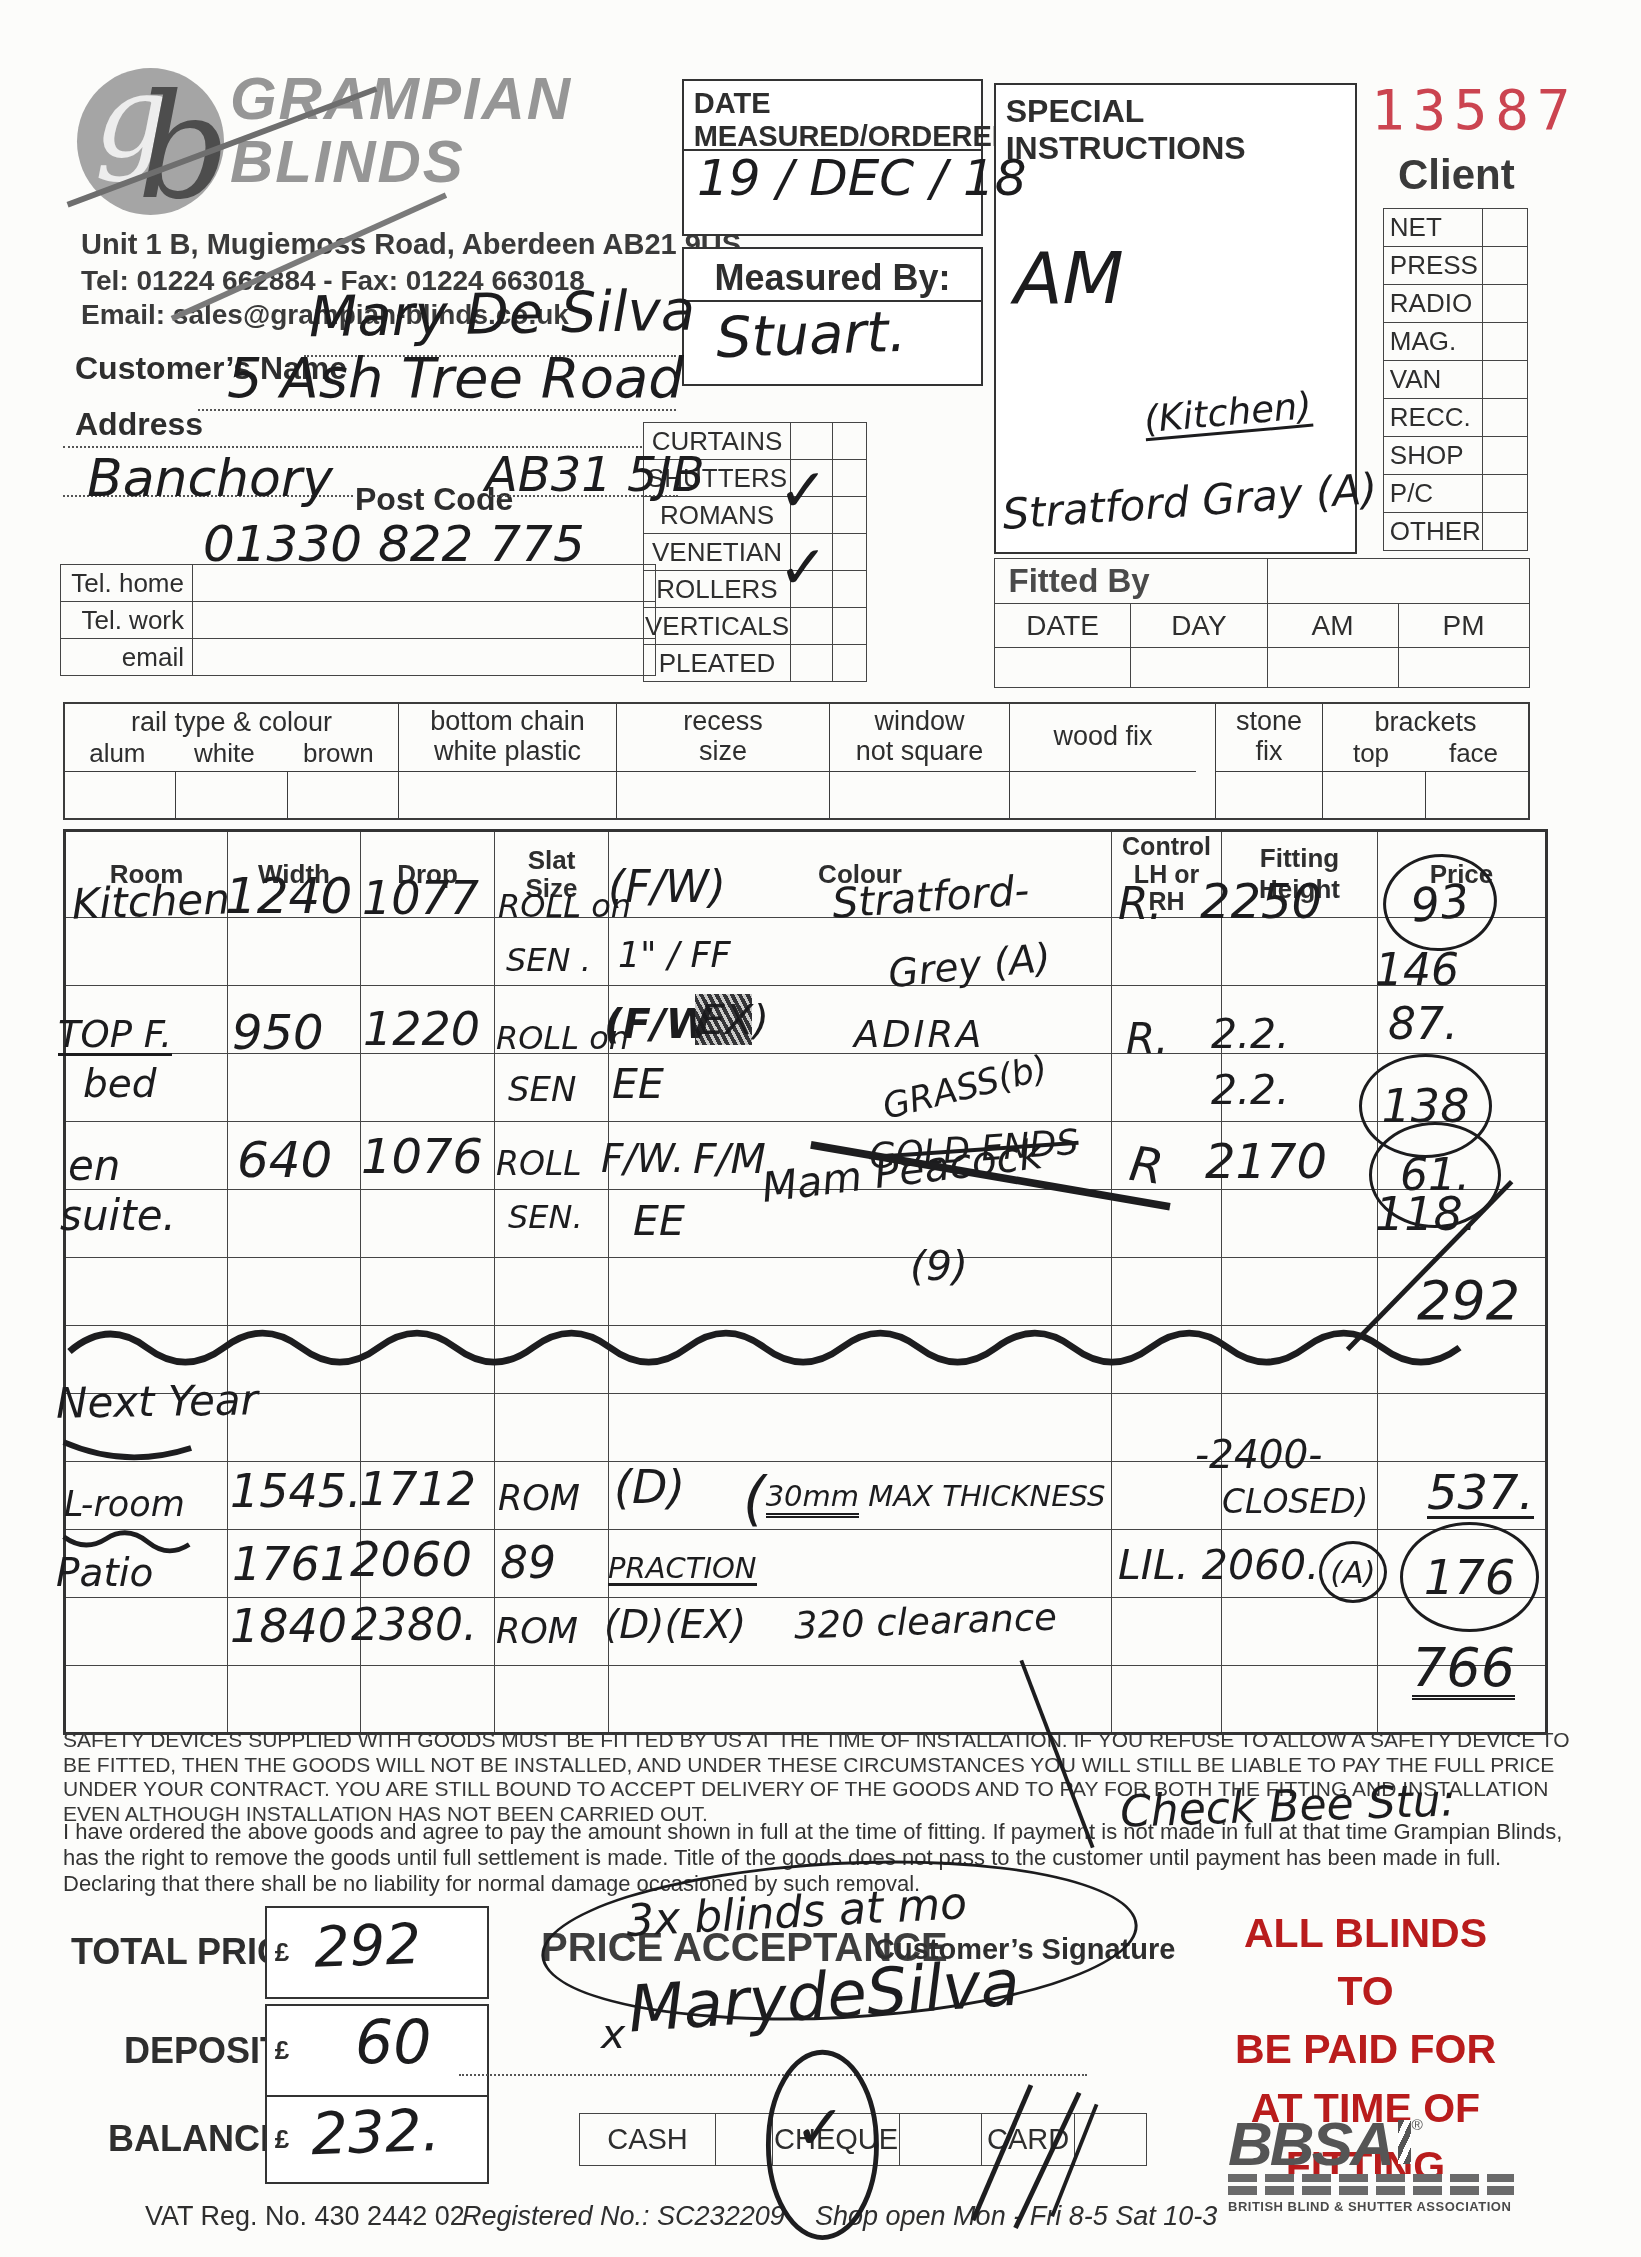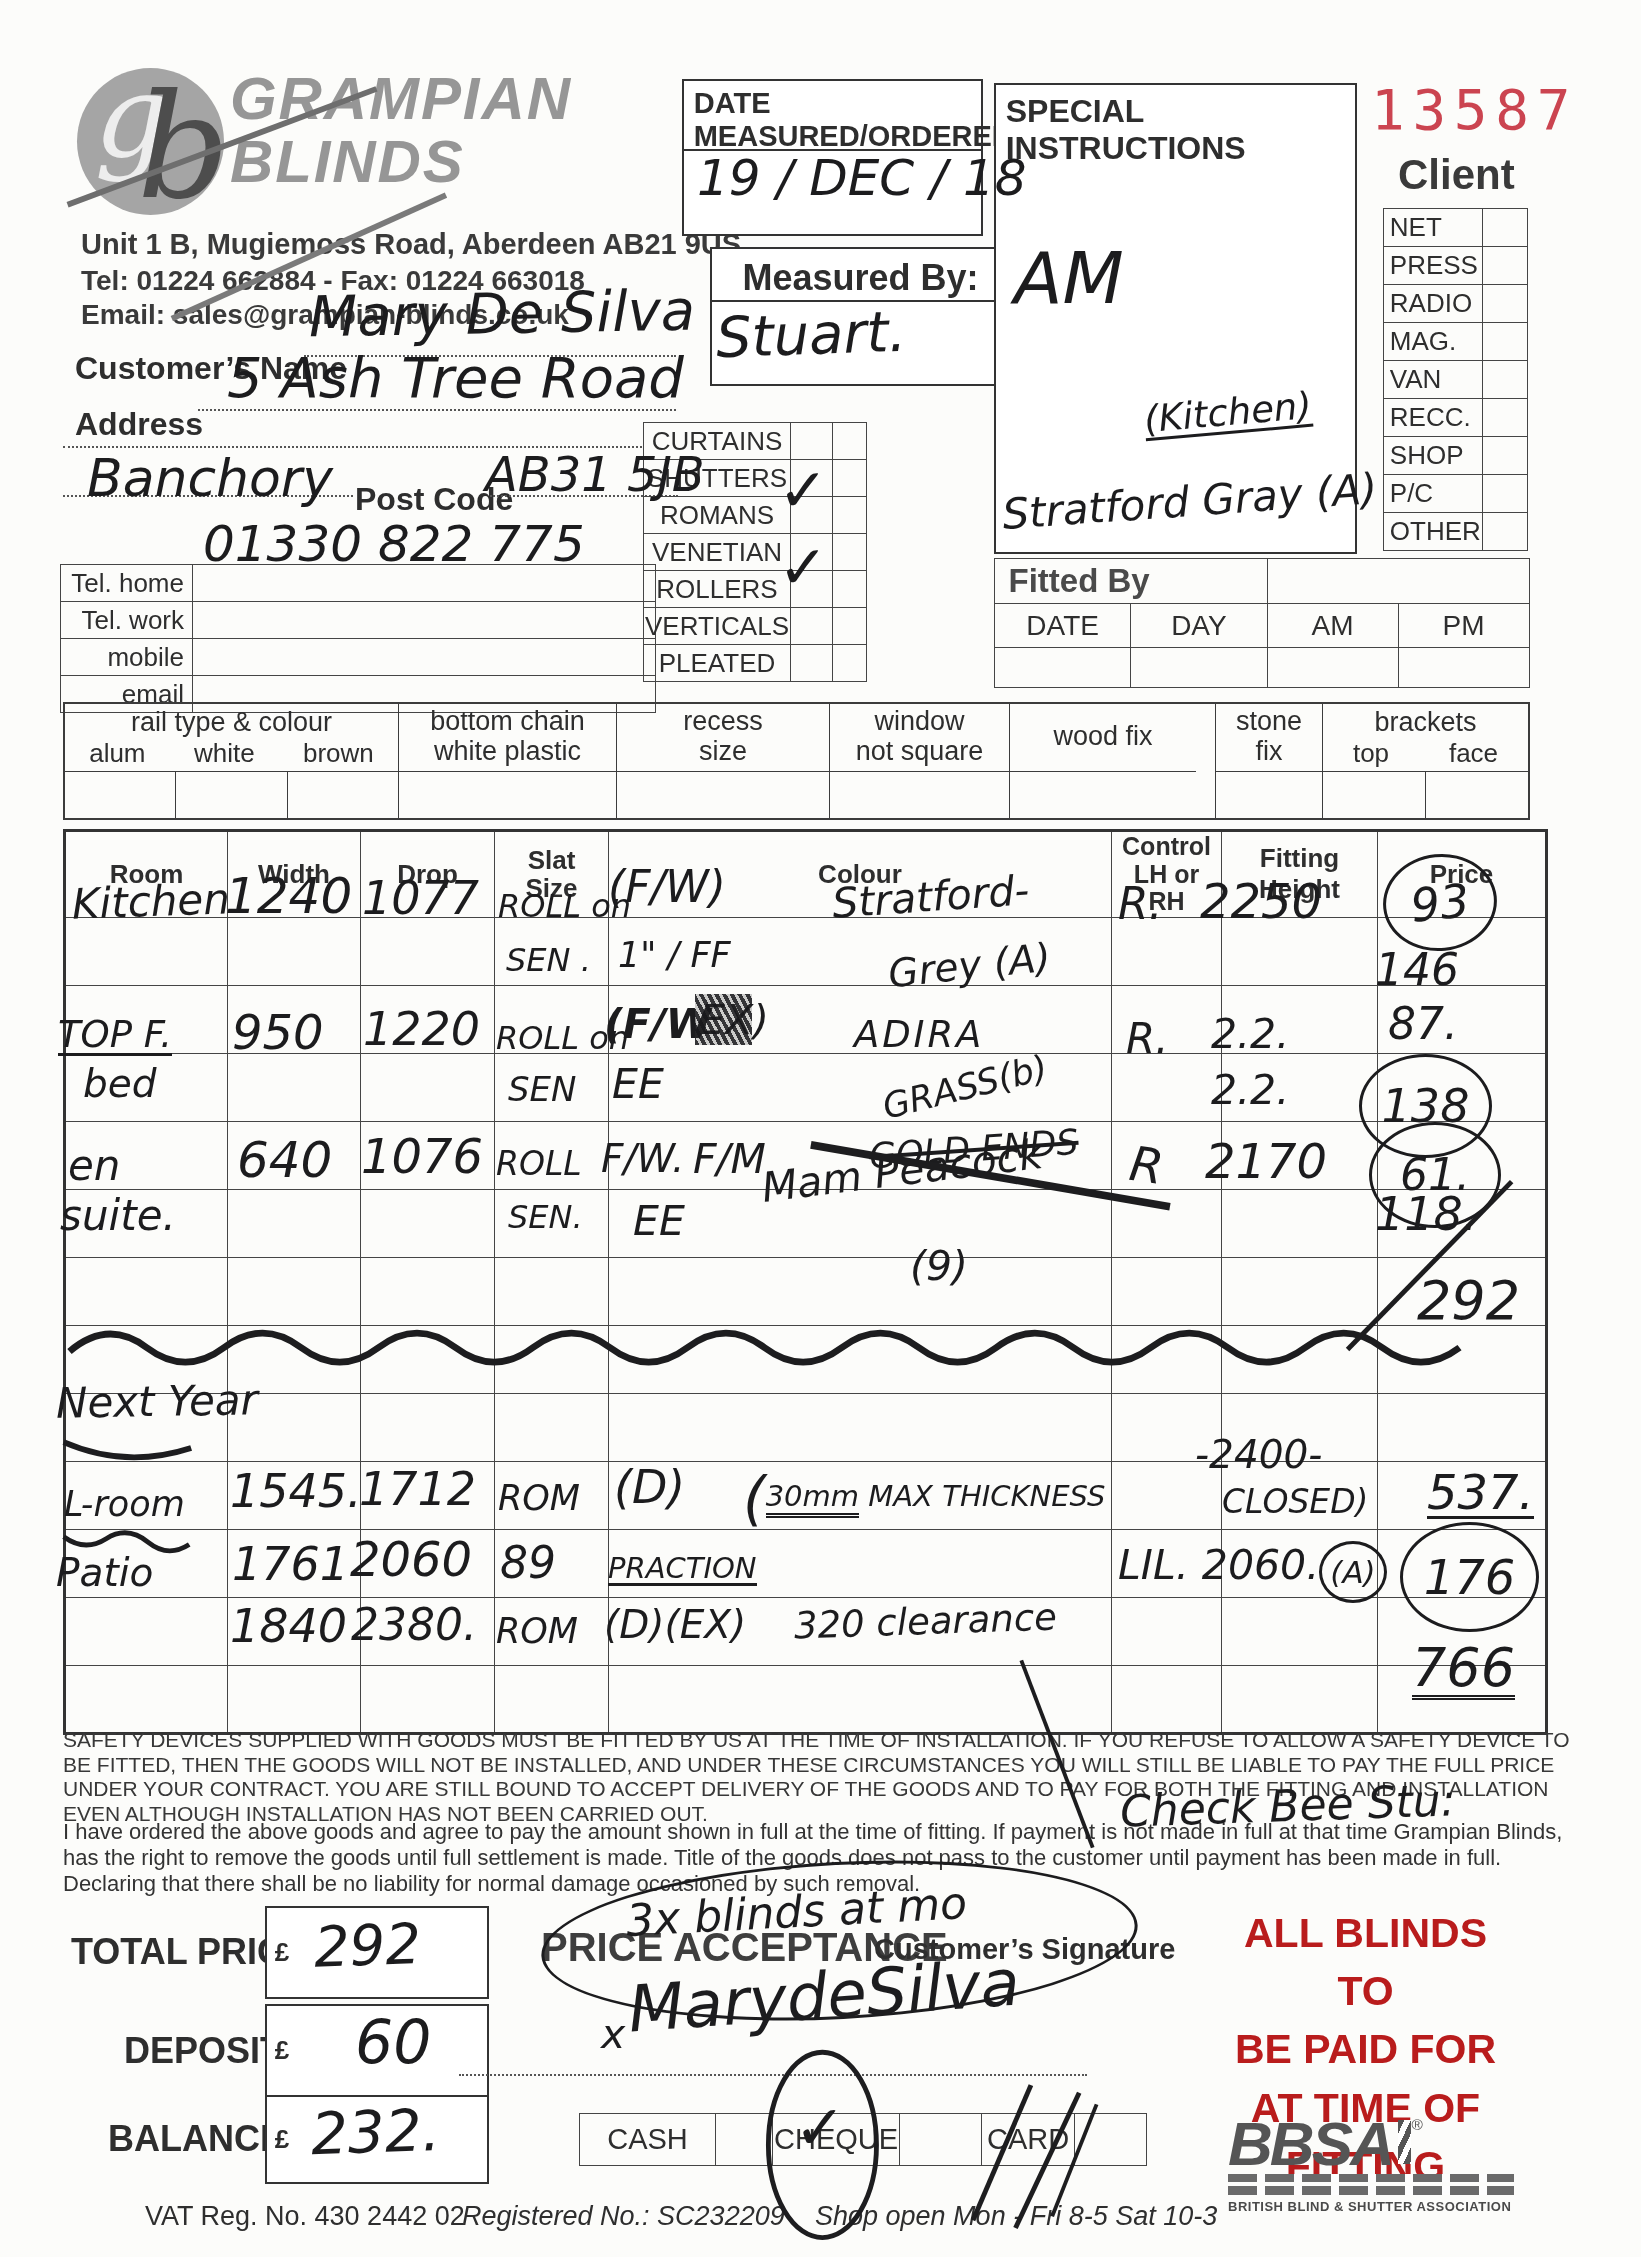--- a/index.html
+++ b/index.html
@@ -58,37 +58,33 @@
     <tbody>
         <tr>
           <td style="width:122px;height:34px;text-align:right;padding-right:7.7px;font-size:26px;">Tel. home</td>
           <td style="width:460px;"></td>
         </tr>
     <tr>
           <td style="height:34px;text-align:right;padding-right:7.7px;font-size:26px;">Tel. work</td>
           <td></td>
         </tr>
     <tr>
-          <td style="height:34px;text-align:right;padding-right:7.7px;font-size:26px;">mobile</td>
-          <td></td>
-        </tr>
-    <tr>
           <td style="height:34px;text-align:right;padding-right:7.7px;font-size:26px;">email</td>
           <td></td>
         </tr>
   </tbody>
     </table>
 
   
   <div class="abs box" style="left:682px;top:79px;width:297px;height:153px;">
     <div class="b pre" style="padding:5.8px 9.7px;font-size:29px;line-height:1.15;border-bottom:2.9px solid #333;height:70px;box-sizing:border-box;">DATE
 MEASURED/ORDERED</div>
   </div>
   
-  <div class="abs box" style="left:710px;top:247px;width:297px;height:135px;">
+  <div class="abs box" style="left:682px;top:247px;width:297px;height:135px;">
     <div class="b ctr" style="padding:7.7px 0;font-size:36px;border-bottom:2.9px solid #333;height:53px;box-sizing:border-box;">Measured By:</div>
   </div>
 
   
   <div class="abs box" style="left:994px;top:83px;width:359px;height:467px;">
     <div class="b" style="padding:7.7px 9.7px;font-size:32px;">SPECIAL INSTRUCTIONS</div>
   </div>
 
   
   <div class="abs" style="left:1371px;top:77px;font-family:'DejaVu Sans Mono',monospace;font-size:56px;letter-spacing:7.7px;color:#cb4450;">13587</div>

